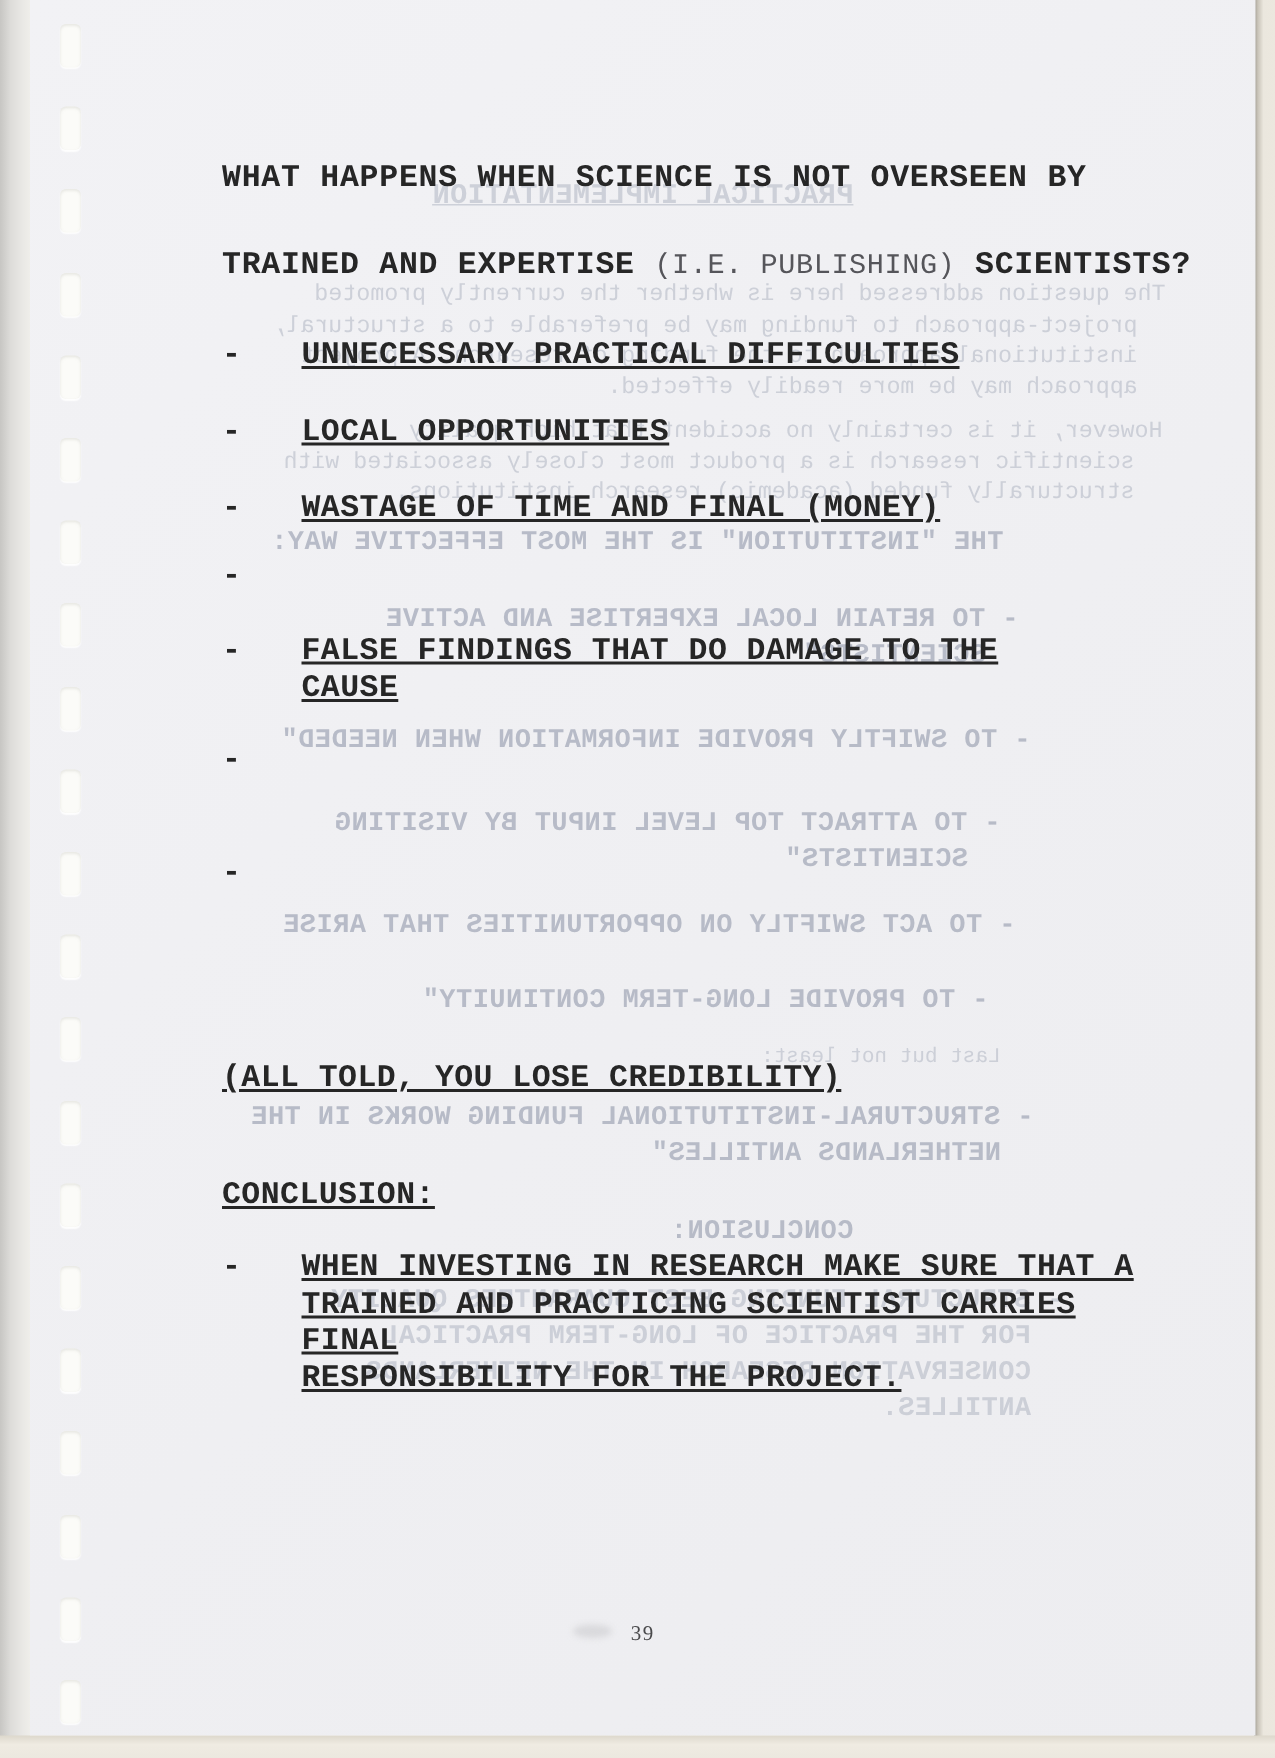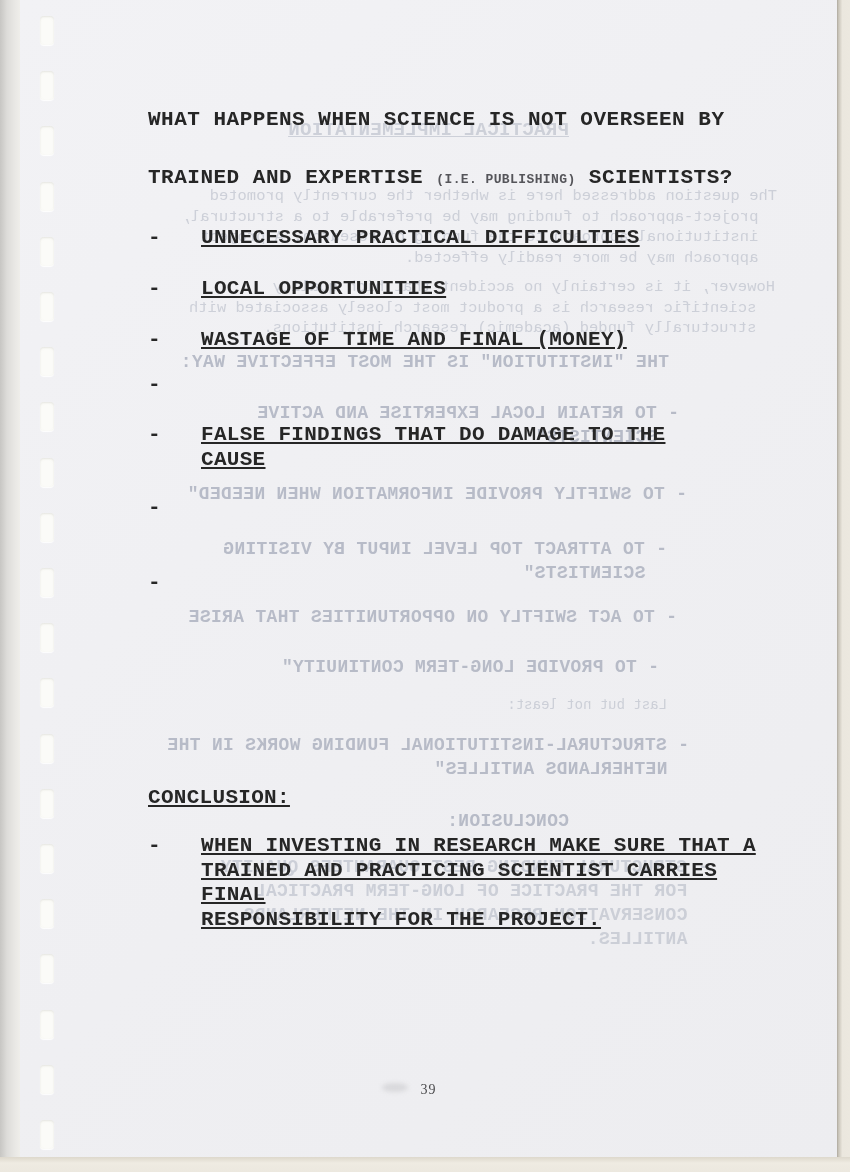--- a/index.html
+++ b/index.html
@@ -33,21 +33,21 @@
     box-shadow:0 1px 1px rgba(255,255,255,.9), inset 0 1px 2px rgba(190,188,180,.35);
   }
   
   .ink{color:#262626;margin-left:28px;}
   .abs{position:absolute;}
   .title{
     left:100px;top:76px;width:680px;
     font-size:21px;font-weight:bold;letter-spacing:.5px;line-height:29px;
     white-space:pre-line;
   }
-  .title .light{font-weight:bold;font-size:13px;color:#55555a;letter-spacing:.4px;}
+  .title .light{font-weight:normal;font-size:19px;color:#55555a;letter-spacing:.4px;}
   .intro{
     left:100px;top:147px;width:660px;
     font-size:16.3px;color:#454548;letter-spacing:.2px;line-height:22.5px;
     white-space:pre-line;
   }
   .bullet{left:100px;width:640px;display:flex;}
   .bullet .dash{width:25px;font-size:21px;font-weight:bold;flex:0 0 25px;}
   .bullet .btxt,
   .plain{
     font-size:21px;font-weight:bold;letter-spacing:.3px;line-height:24.6px;
@@ -165,20 +165,21 @@
     <div class="btxt ink">FALSE FINDINGS THAT DO DAMAGE TO THE
 CAUSE</div>
   </div>
   <div class="abs bullet" style="top:496px">
     <span class="dash ink">-</span>
   </div>
   <div class="abs bullet" style="top:571px">
     <span class="dash ink">-</span>
   </div>
 
+  <div class="abs plain ink" style="top:708px">(ALL TOLD, YOU LOSE CREDIBILITY)</div>
 
   <div class="abs plain ink" style="top:786px">CONCLUSION:</div>
 
   <div class="abs bullet" style="top:834px">
     <span class="dash ink">-</span>
     <div class="btxt ink">WHEN INVESTING IN RESEARCH MAKE SURE THAT A
 TRAINED AND PRACTICING SCIENTIST CARRIES FINAL
 RESPONSIBILITY FOR THE PROJECT.</div>
   </div>
 

